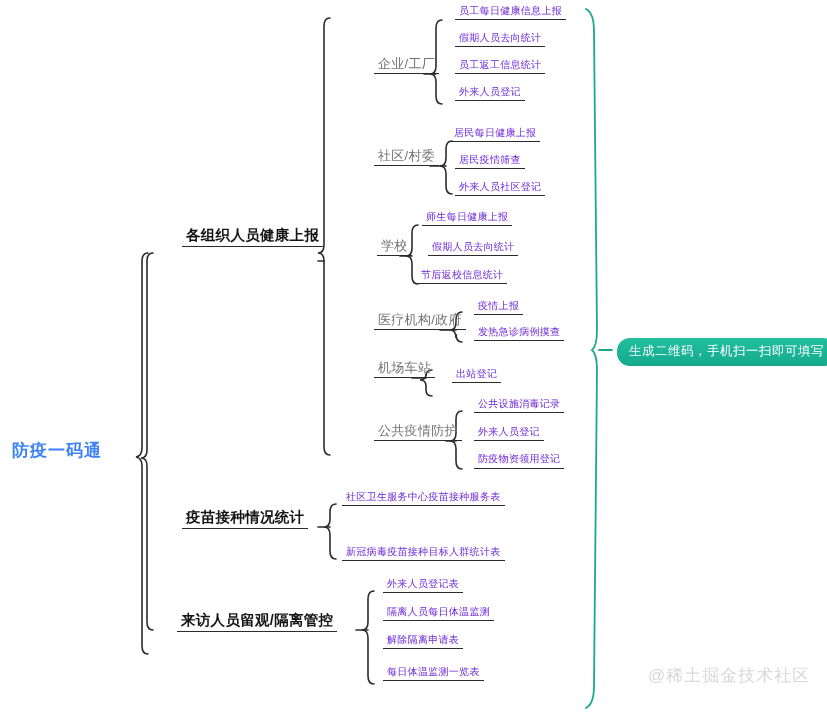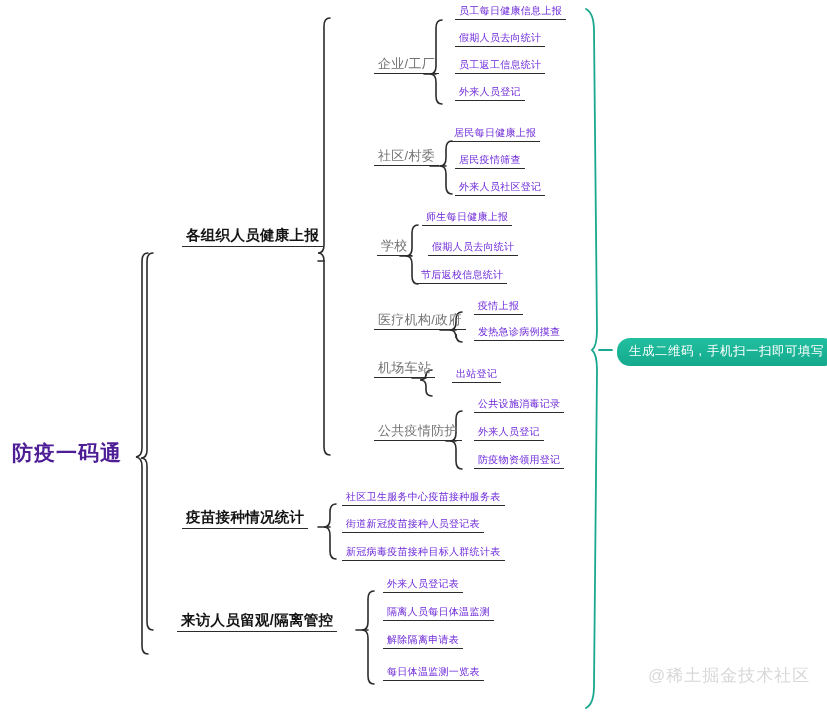--- a/index.html
+++ b/index.html
@@ -13,21 +13,21 @@
 
   
   .node{
     position:absolute;white-space:nowrap;color:#1b1b1b;
     line-height:1;letter-spacing:.3px;
   }
   .node .txt{display:block;padding:0 4px 3px 4px;}
   .node.ul{border-bottom:1.6px solid #2b2b2b;}
 
   .root{
-    font-size:21px;font-weight:bold;color:#4c1d95;letter-spacing:1px;
+    font-size:17px;font-weight:bold;color:#3b82f6;letter-spacing:1px;
   }
   .lvl1{font-size:14.5px;font-weight:bold;color:#141414;}
   .lvl2{font-size:13px;font-weight:normal;color:#737373;margin-left:12px;}
   .leaf{font-size:10px;font-weight:normal;color:#6d28d9;}
 
   
   .badge{
     position:absolute;
     background:linear-gradient(180deg,#21bfa0 0%,#15a98c 100%);
     color:#ffffff;font-size:12.5px;
@@ -170,30 +170,27 @@
   <div class="node leaf ul" style="left:452px;top:369px;">
     <span class="txt">出站登记</span>
   </div>
 
   <div class="node leaf ul" style="left:474px;top:399px;">
     <span class="txt">公共设施消毒记录</span>
   </div>
   <div class="node leaf ul" style="left:474px;top:427px;">
     <span class="txt">外来人员登记</span>
   </div>
-  <div class="node leaf ul" style="left:474px;top:455px;">
+  <div class="node leaf ul" style="left:474px;top:455px;font-family:Liberation Mono, monospace;">
     <span class="txt">防疫物资领用登记</span>
   </div>
 
   <div class="node leaf ul" style="left:342px;top:492px;">
     <span class="txt">社区卫生服务中心疫苗接种服务表</span>
   </div>
-  <div class="node leaf ul" style="left:342px;top:519px;">
-    <span class="txt">街道新冠疫苗接种人员登记表</span>
-  </div>
   <div class="node leaf ul" style="left:342px;top:547px;">
     <span class="txt">新冠病毒疫苗接种目标人群统计表</span>
   </div>
 
   <div class="node leaf ul" style="left:383px;top:579px;">
     <span class="txt">外来人员登记表</span>
   </div>
   <div class="node leaf ul" style="left:383px;top:607px;">
     <span class="txt">隔离人员每日体温监测</span>
   </div>

